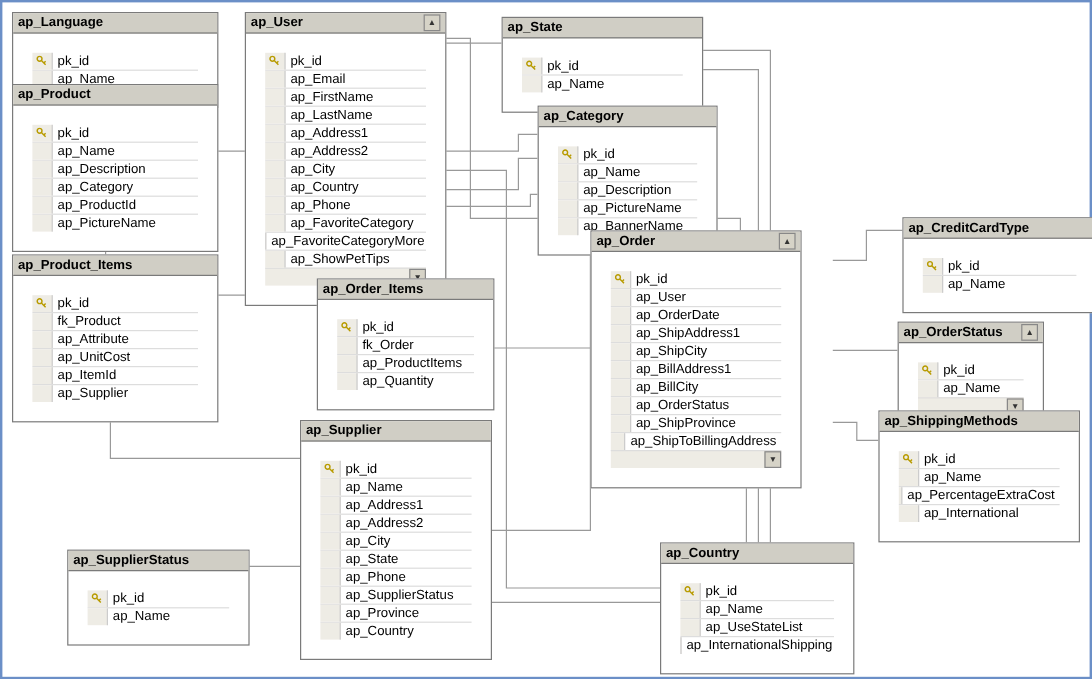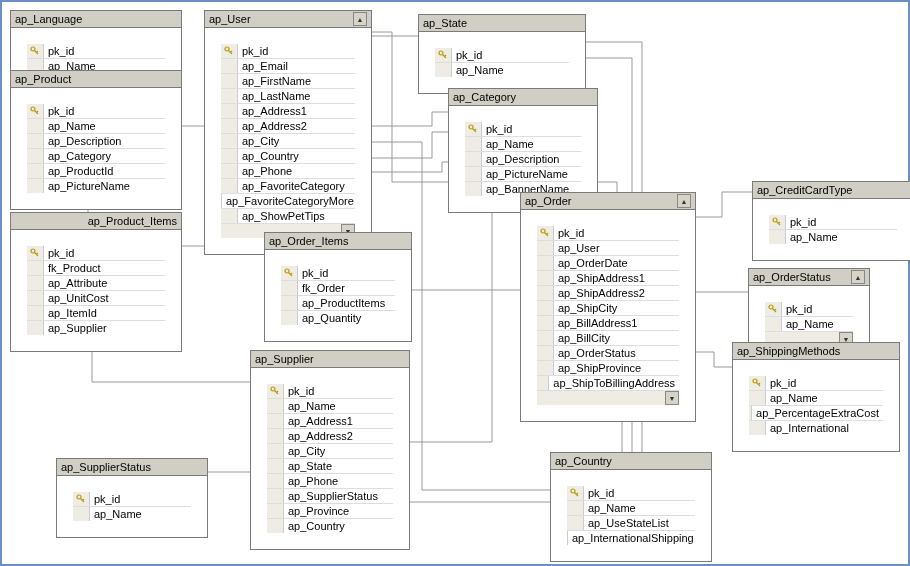--- a/index.html
+++ b/index.html
@@ -1,18 +1,18 @@
 <!DOCTYPE html>
 <html><head>
 <meta charset="utf-8">
 <style>
 html,body{margin:0;padding:0;font-family:Tahoma,Arial,sans-serif;font-size:11px;background:#fff}
 .canvas{position:relative;width:910px;height:566px;box-sizing:border-box;border:2px solid #6b8fc7;background:#fff}
 .tbl{position:absolute;background:#fff;border:1px solid #7a7a7a}
-.tbl-title{display:flex;align-items:center;background:#d0cec5;border-bottom:1px solid #7a7a7a;height:16px;padding:0 4px;font-weight:normal}
+.tbl-title{display:flex;align-items:center;background:#d0cec5;border-bottom:1px solid #7a7a7a;height:16px;padding:0 4px;font-weight:bold}
 .tbl-title span{flex:1}
 .scroll-btn{width:12px;height:12px;border:1px solid #888;background:#d6d3c7;margin-left:1px;display:flex;align-items:center;justify-content:center;font-size:7px;color:#333}
 .tbl-body{padding:16px}
 .row{display:flex;align-items:center;height:14px;border-top:1px solid #ddd}
 .row:first-child{border-top:0}
 .ic{width:16px;height:14px;border-right:1px solid #ccc;display:flex;align-items:center;justify-content:center;background:#eeece5}
 .lbl{padding:0 4px;white-space:nowrap}
 svg.conn{position:absolute;left:0;top:0;width:910px;height:566px;pointer-events:none}
 .line{stroke:#999;stroke-width:1;fill:none}
 </style>
@@ -93,21 +93,21 @@
           <div class="row">
             <div class="ic"></div>
             <div class="lbl">ap_ProductId</div>
           </div>
           <div class="row">
             <div class="ic"></div>
             <div class="lbl">ap_PictureName</div>
           </div>
         </div>
       </div>
-      <div class="tbl" style="left: 8px; top: 210px; width: 170px; text-align: right;">
+      <div class="tbl" style="left: 8px; top: 210px; width: 170px;">
         <div class="tbl-title">
           <span>ap_Product_Items</span>
         </div>
         <div class="tbl-body">
           <div class="row">
             <div class="ic">
               <svg width="10" height="10" viewBox="0 0 10 10">
                 <circle cx="3" cy="3" r="2" fill="none" stroke="#b89b00" stroke-width="1.2"></circle>
                 <path d="M4.5 4.5 L8 8 M6.5 6.5 L8 5" stroke="#b89b00" stroke-width="1.2" fill="none"></path>
               </svg>
@@ -345,21 +345,21 @@
           <div class="row">
             <div class="ic"></div>
             <div class="lbl">ap_PictureName</div>
           </div>
           <div class="row">
             <div class="ic"></div>
             <div class="lbl">ap_BannerName</div>
           </div>
         </div>
       </div>
-      <div class="tbl" style="left: 518px; top: 190px; width: 174px;">
+      <div class="tbl" style="left: 490px; top: 190px; width: 174px;">
         <div class="tbl-title">
           <span>ap_Order</span>
           <div class="scroll-btn">▲</div>
         </div>
         <div class="tbl-body">
           <div class="row">
             <div class="ic">
               <svg width="10" height="10" viewBox="0 0 10 10">
                 <circle cx="3" cy="3" r="2" fill="none" stroke="#b89b00" stroke-width="1.2"></circle>
                 <path d="M4.5 4.5 L8 8 M6.5 6.5 L8 5" stroke="#b89b00" stroke-width="1.2" fill="none"></path>
@@ -371,24 +371,20 @@
             <div class="ic"></div>
             <div class="lbl">ap_User</div>
           </div>
           <div class="row">
             <div class="ic"></div>
             <div class="lbl">ap_OrderDate</div>
           </div>
           <div class="row">
             <div class="ic"></div>
             <div class="lbl">ap_ShipAddress1</div>
-          </div>
-          <div class="row">
-            <div class="ic"></div>
-            <div class="lbl">ap_ShipAddress2</div>
           </div>
           <div class="row">
             <div class="ic"></div>
             <div class="lbl">ap_ShipCity</div>
           </div>
           <div class="row">
             <div class="ic"></div>
             <div class="lbl">ap_BillAddress1</div>
           </div>
           <div class="row">

